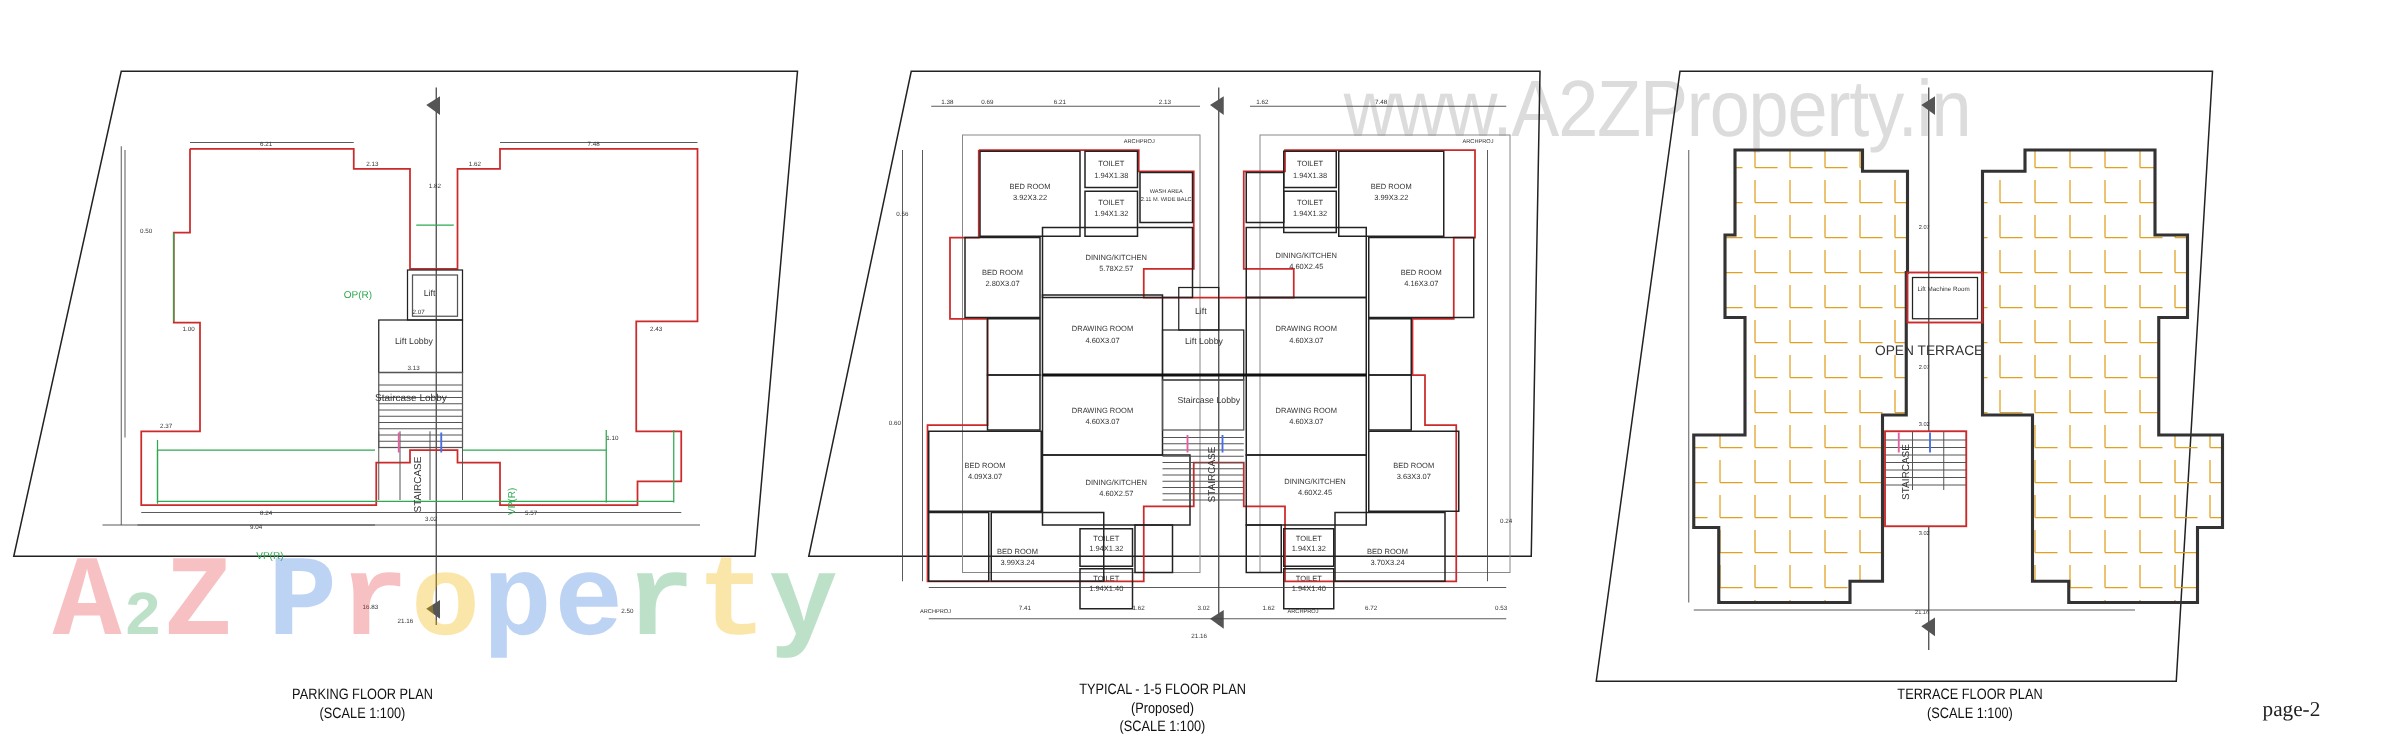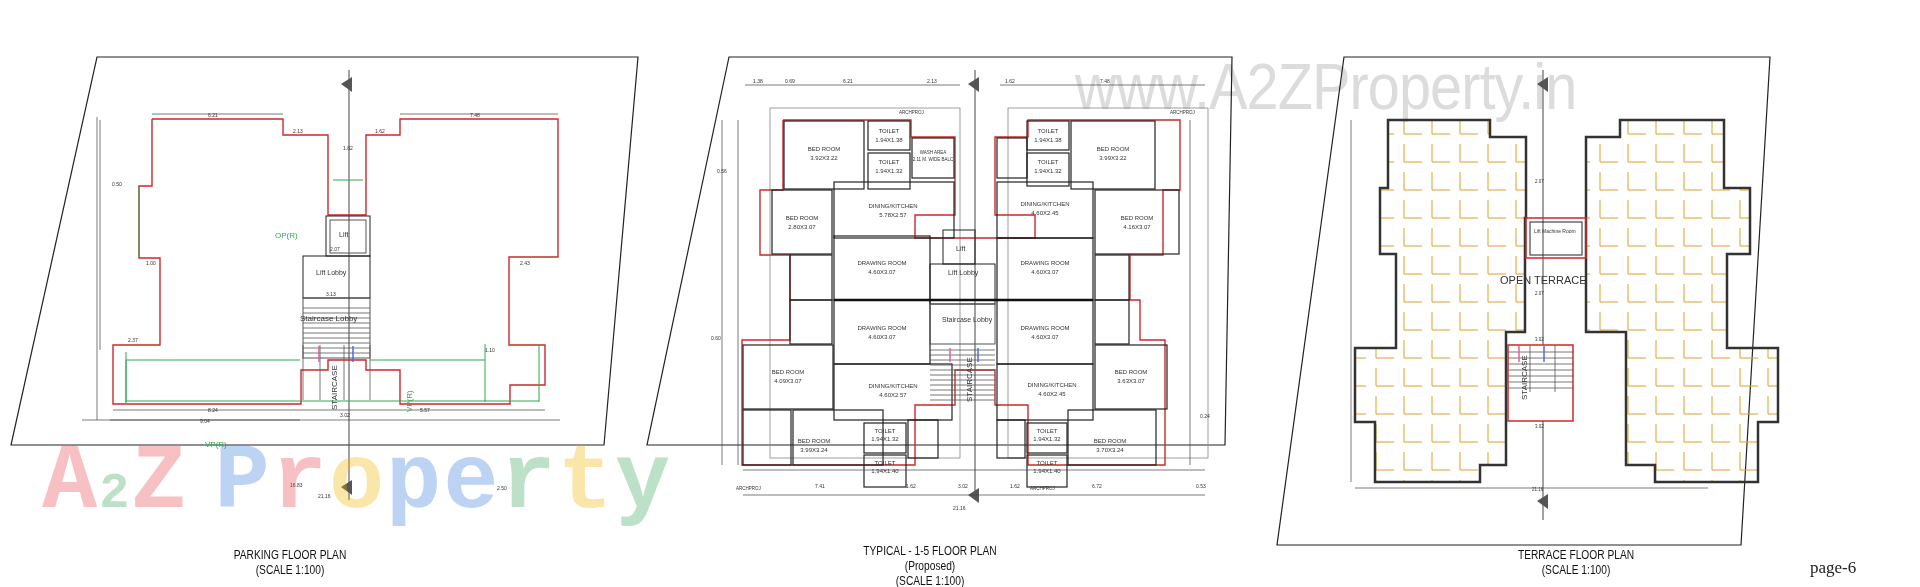--- a/index.html
+++ b/index.html
@@ -322,13 +322,13 @@
 <div class="cap" style="left:810px;top:544px;width:240px;">
   <div>TYPICAL - 1-5 FLOOR PLAN</div>
   <div>(Proposed)</div>
   <div>(SCALE 1:100)</div>
 </div>
 <div class="cap" style="left:1476px;top:548px;width:200px;">
   <div>TERRACE FLOOR PLAN</div>
   <div>(SCALE 1:100)</div>
 </div>
 
-<div class="pagenum">page-6</div>
+<div class="pagenum">page-2</div>
 
 </body></html>

